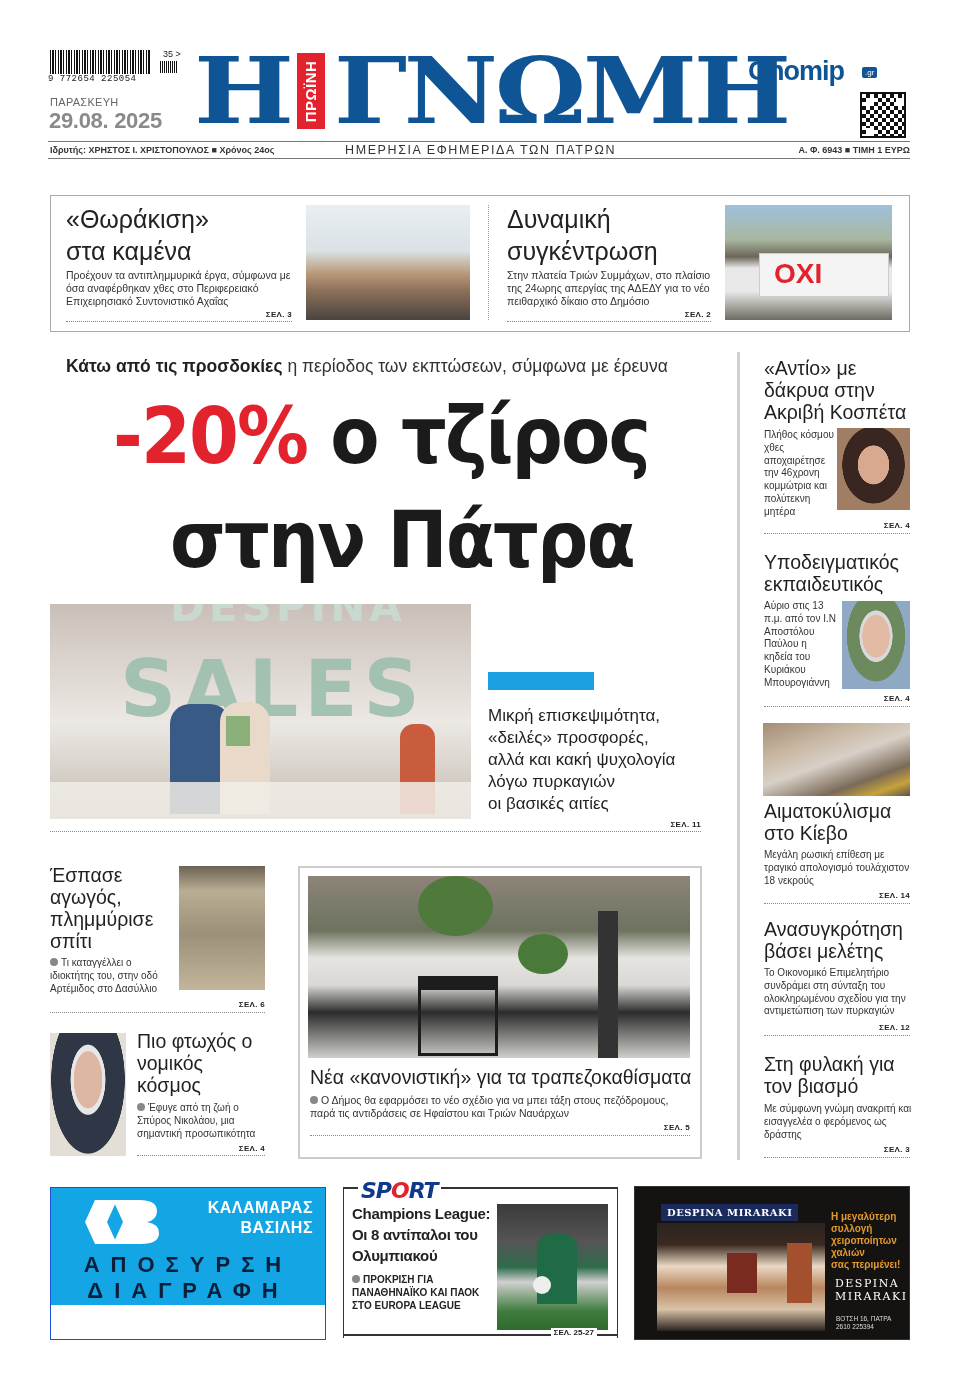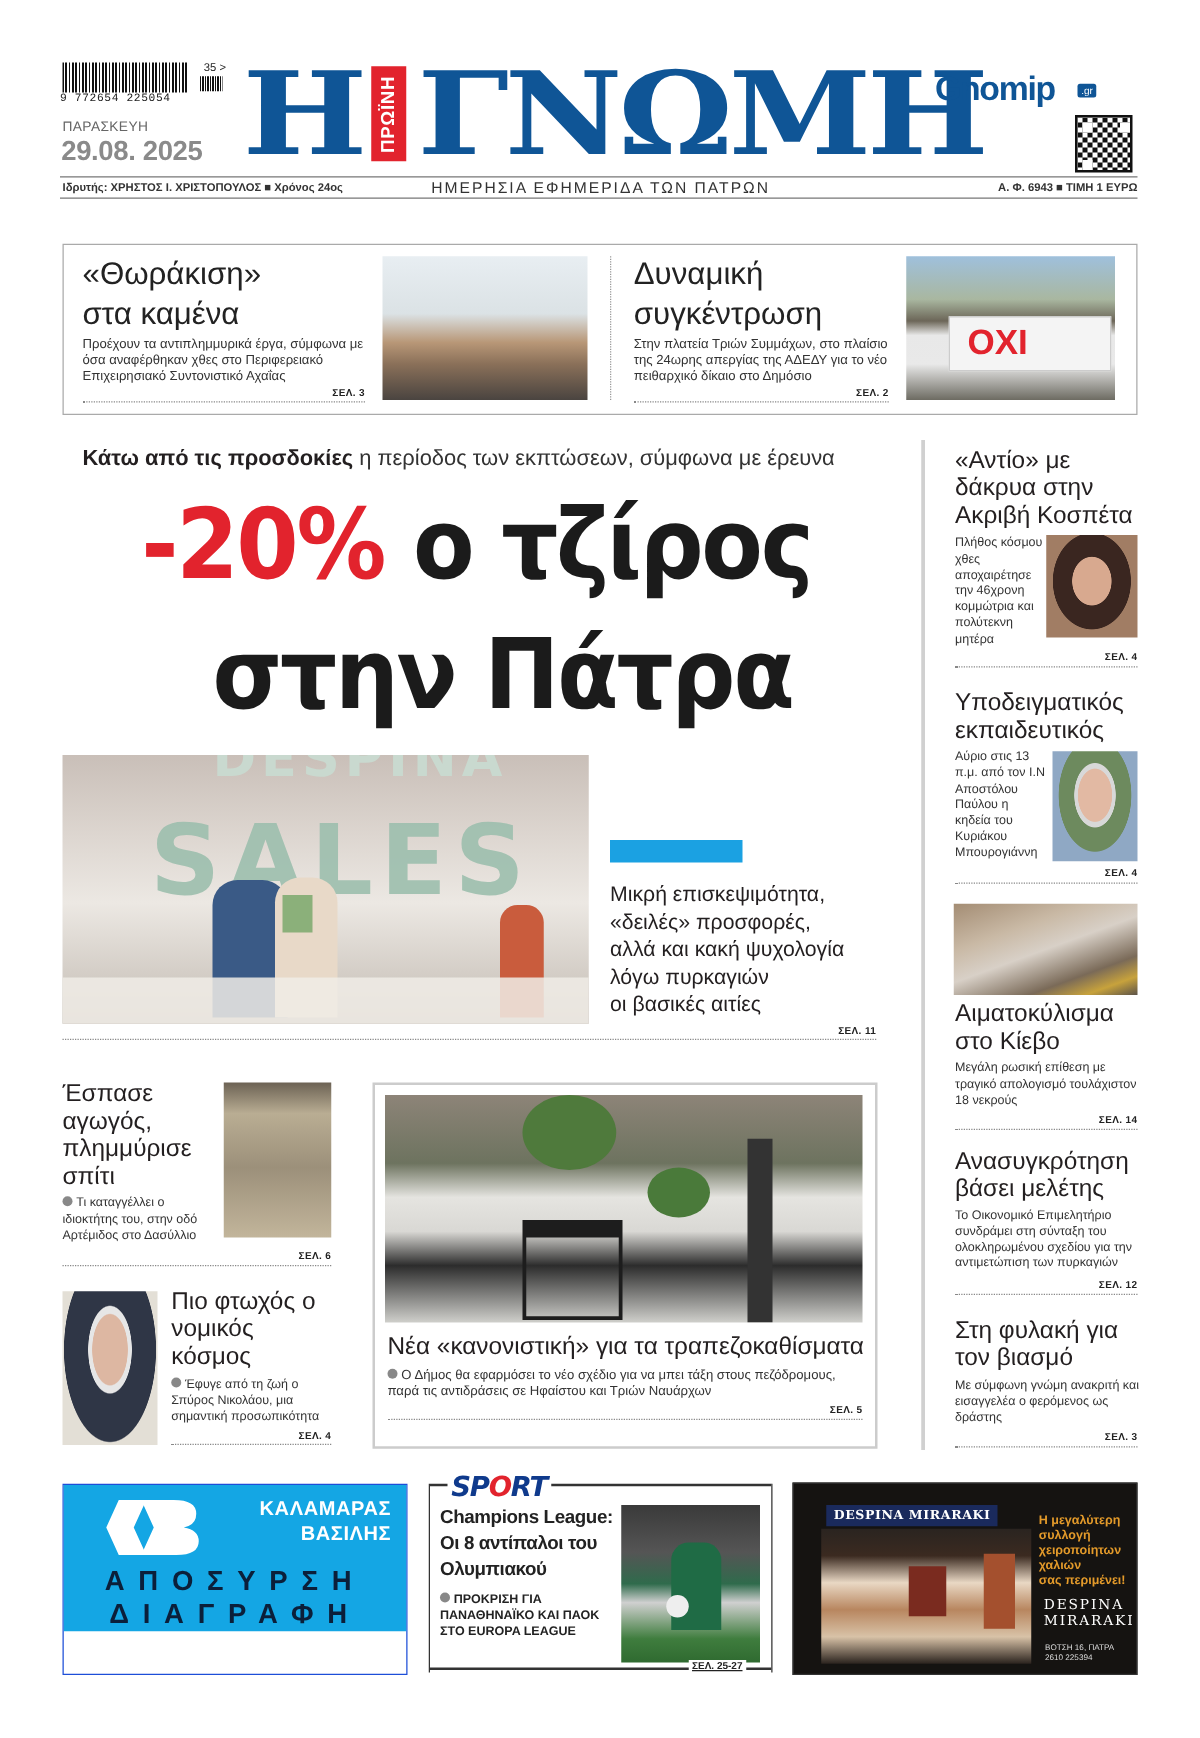--- a/index.html
+++ b/index.html
@@ -96,21 +96,21 @@
   .ad1-phone .addr { font-size: 6px; color: #555; }
   .ad1-sep { width: 1px; background: #555; height: 22px; }
 
   .sport-box { left: 343px; top: 1187px; width: 275px; height: 151px; border-left: 1px solid #333; border-right: 1px solid #333; }
   .sport-top { position: absolute; left: 0; top: 0; width: 273px; height: 2px; background: #333; }
   .sport-bot { position: absolute; left: 0; top: 147px; width: 273px; height: 2px; background: #333; }
   .sport-logo { position: absolute; left: 14px; top: -9px; background: #fff; padding: 0 3px; font-family: "DejaVu Sans", sans-serif; font-weight: bold; font-style: italic; font-size: 22px; color: #0f3a8c; letter-spacing: -1px; }
   .sport-logo .o { color: #e2232d; }
   .sport-title { position: absolute; left: 8px; top: 16px; width: 140px; font-weight: bold; font-size: 15px; line-height: 21px; color: #222; letter-spacing: -0.3px; }
   .sport-text { position: absolute; left: 8px; top: 86px; width: 140px; font-size: 10px; line-height: 13px; font-weight: bold; color: #222; text-transform: uppercase; }
-  .sport-sel { position: absolute; right: 20px; top: 141px; background: #fff; padding: 0 3px; font-size: 8px; font-weight: bold; color: #222; text-decoration: underline; }
+  .sport-sel { position: absolute; right: 20px; top: 141px; background: #fff; padding: 0 3px; font-size: 8px; font-weight: bold; color: #222; }
 
   .ad3 { left: 634px; top: 1186px; width: 276px; height: 154px; background: #151311; border: 1px solid #333; }
   .ad3-sign { position: absolute; left: 26px; top: 17px; background: #1a2a5c; color: #fff; font-family: "DejaVu Serif", serif; font-weight: bold; font-size: 10px; padding: 3px 6px; letter-spacing: 0.5px; }
   .ad3-slogan { position: absolute; left: 196px; top: 24px; color: #e39a2a; font-size: 10px; line-height: 12px; font-weight: bold; }
   .ad3-brand { position: absolute; left: 200px; top: 90px; color: #fff; font-family: "DejaVu Serif", serif; font-size: 11px; line-height: 13px; letter-spacing: 1.5px; }
   .ad3-addr { position: absolute; left: 201px; top: 128px; color: #ddd; font-size: 6.5px; line-height: 8px; }
 </style>
 </head>
 <body>
 

